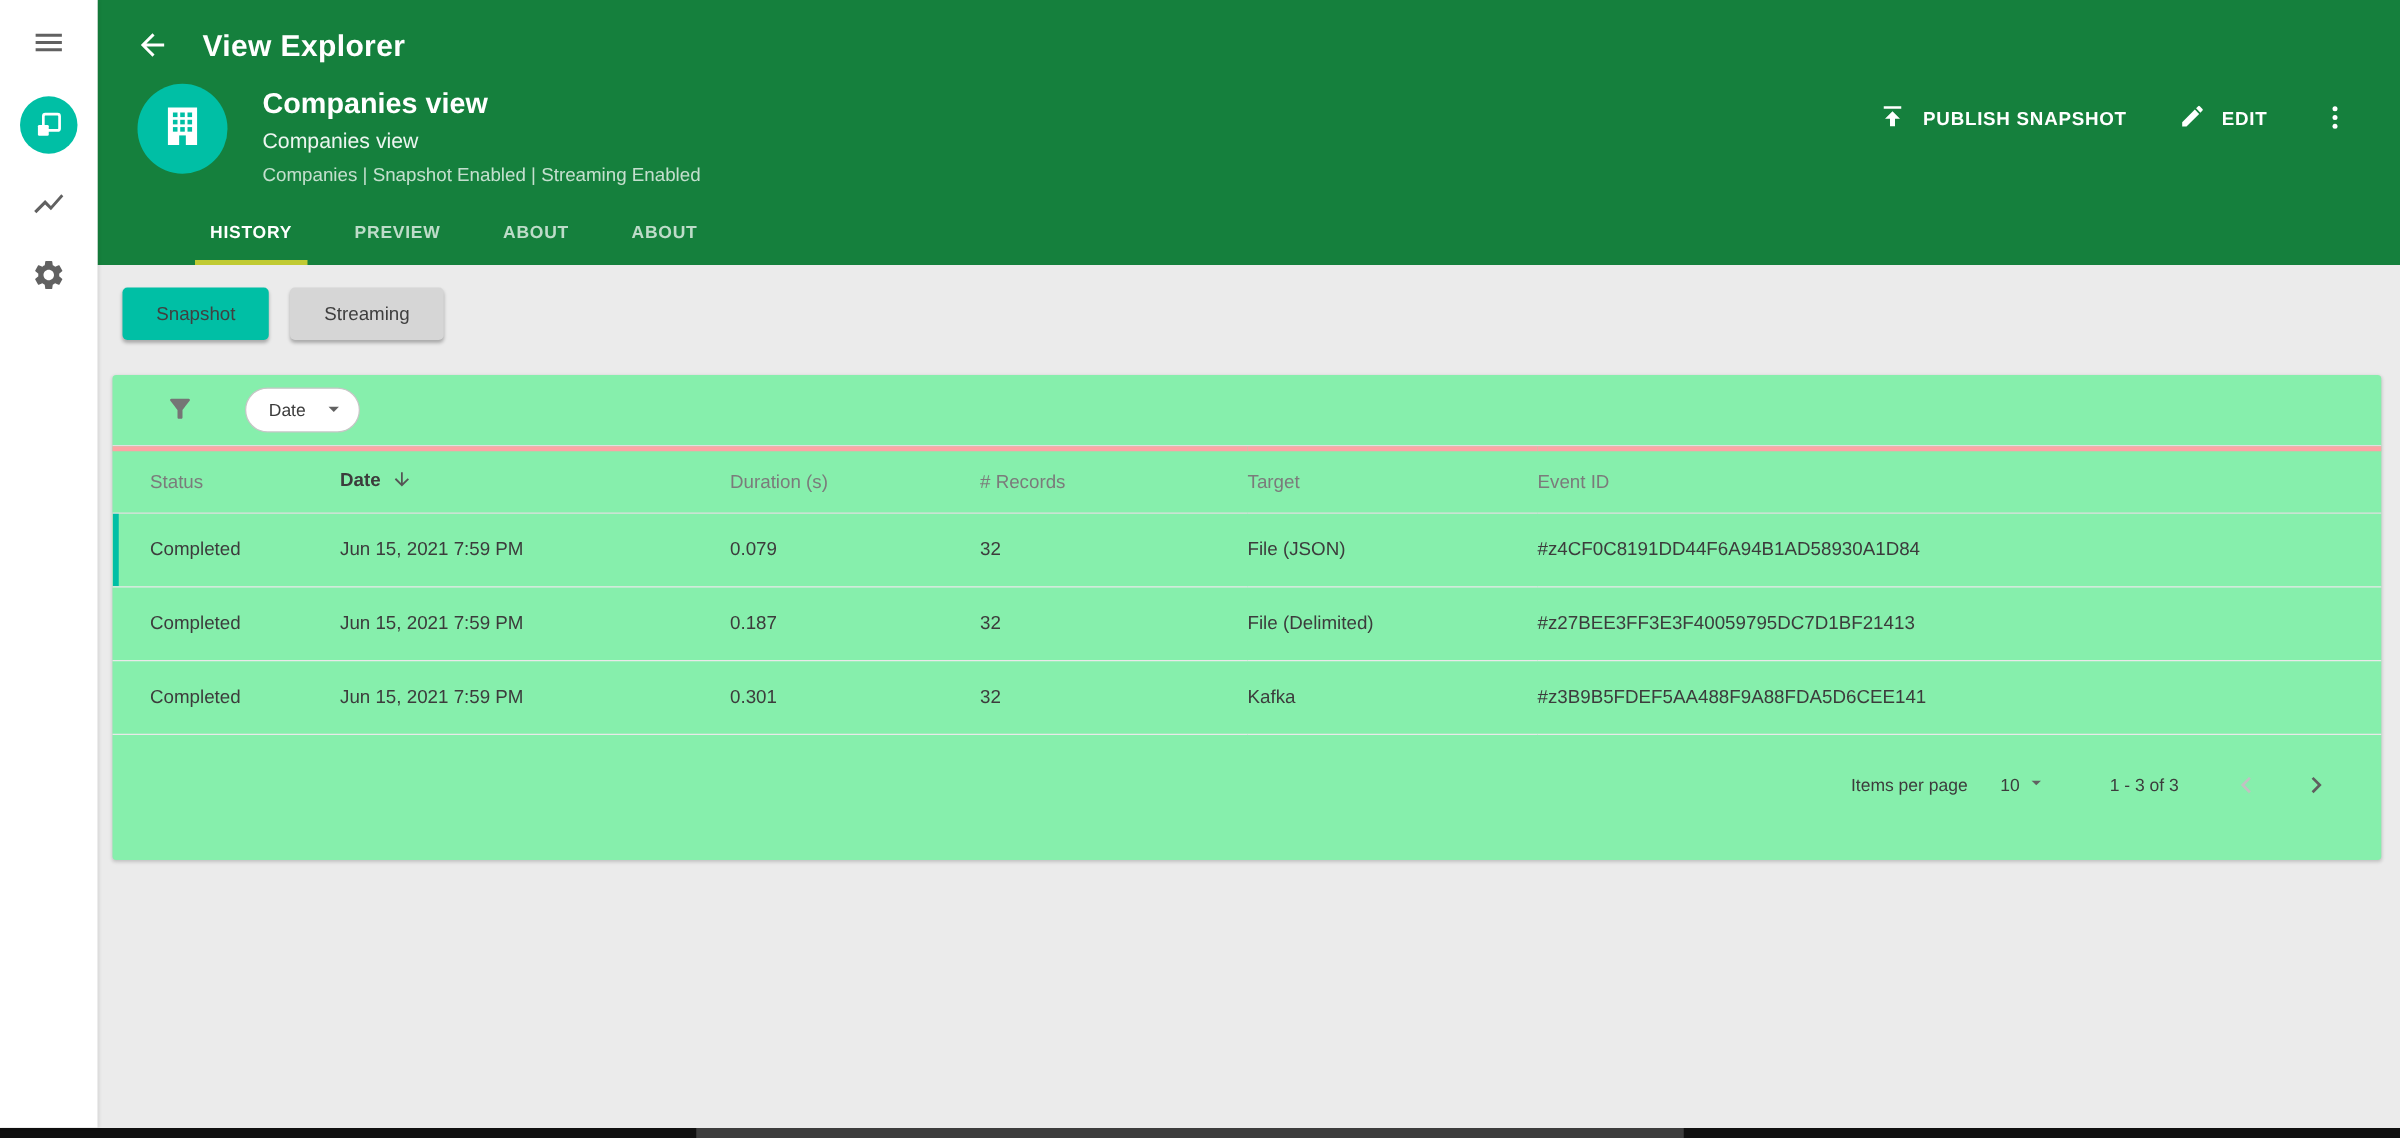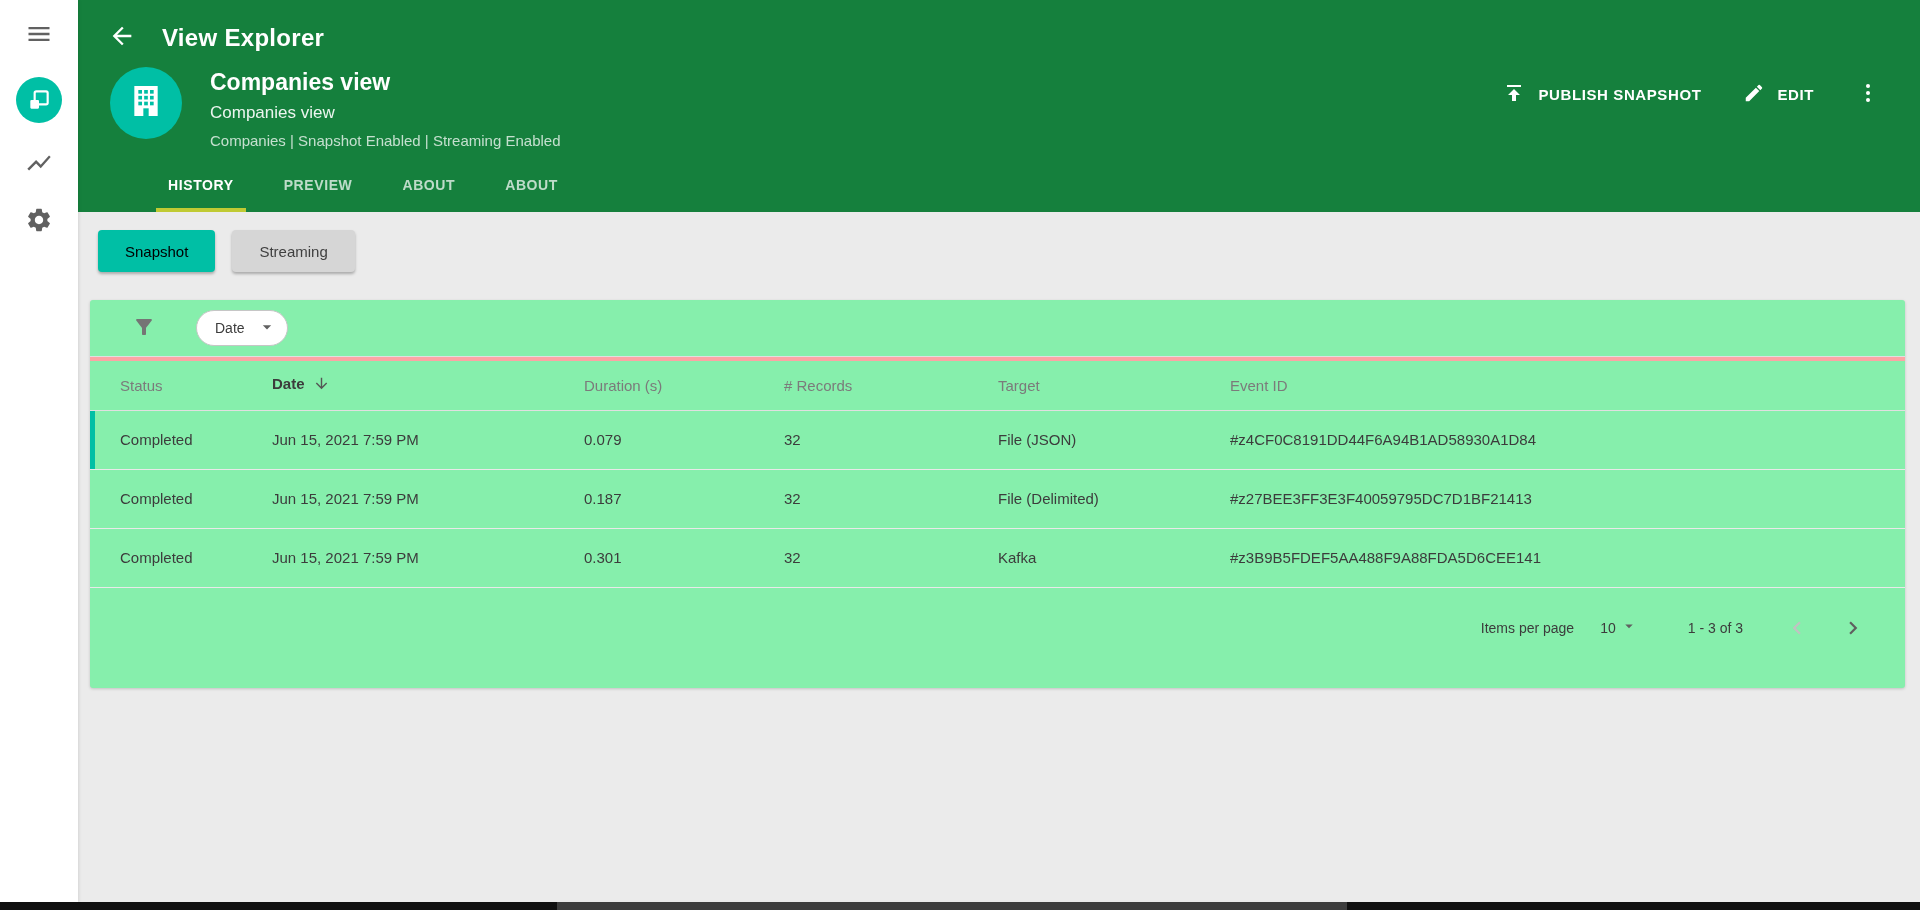--- a/index.html
+++ b/index.html
@@ -54,21 +54,21 @@
   .tab.active { color:#ffffff; border-bottom-color:#C0CA33; }
 
   
   .content { flex:1; padding-top:18px; }
 
   .toggles { display:flex; gap:17px; padding-left:20px; }
   .toggle {
     height:42px; padding:0 27px; border-radius:4px; font-size:15px;
     box-shadow:0 2px 3px rgba(0,0,0,.28);
   }
-  .toggle.active { background:#00BFA5; color:#000000; }
+  .toggle.active { background:#00BFA5; color:#404040; }
   .toggle.inactive { background:#d6d6d6; color:#3f3f3f; }
 
   .card {
     background:#86efac; margin:28px 15px 0 12px; border-radius:3px;
     box-shadow:0 1px 3px rgba(0,0,0,.18);
   }
 
   .filter-bar { display:flex; align-items:center; gap:40px; height:56px; padding-left:42px; }
   .chip {
     display:flex; align-items:center; gap:12px; height:36px; padding:0 10px 0 18px;

